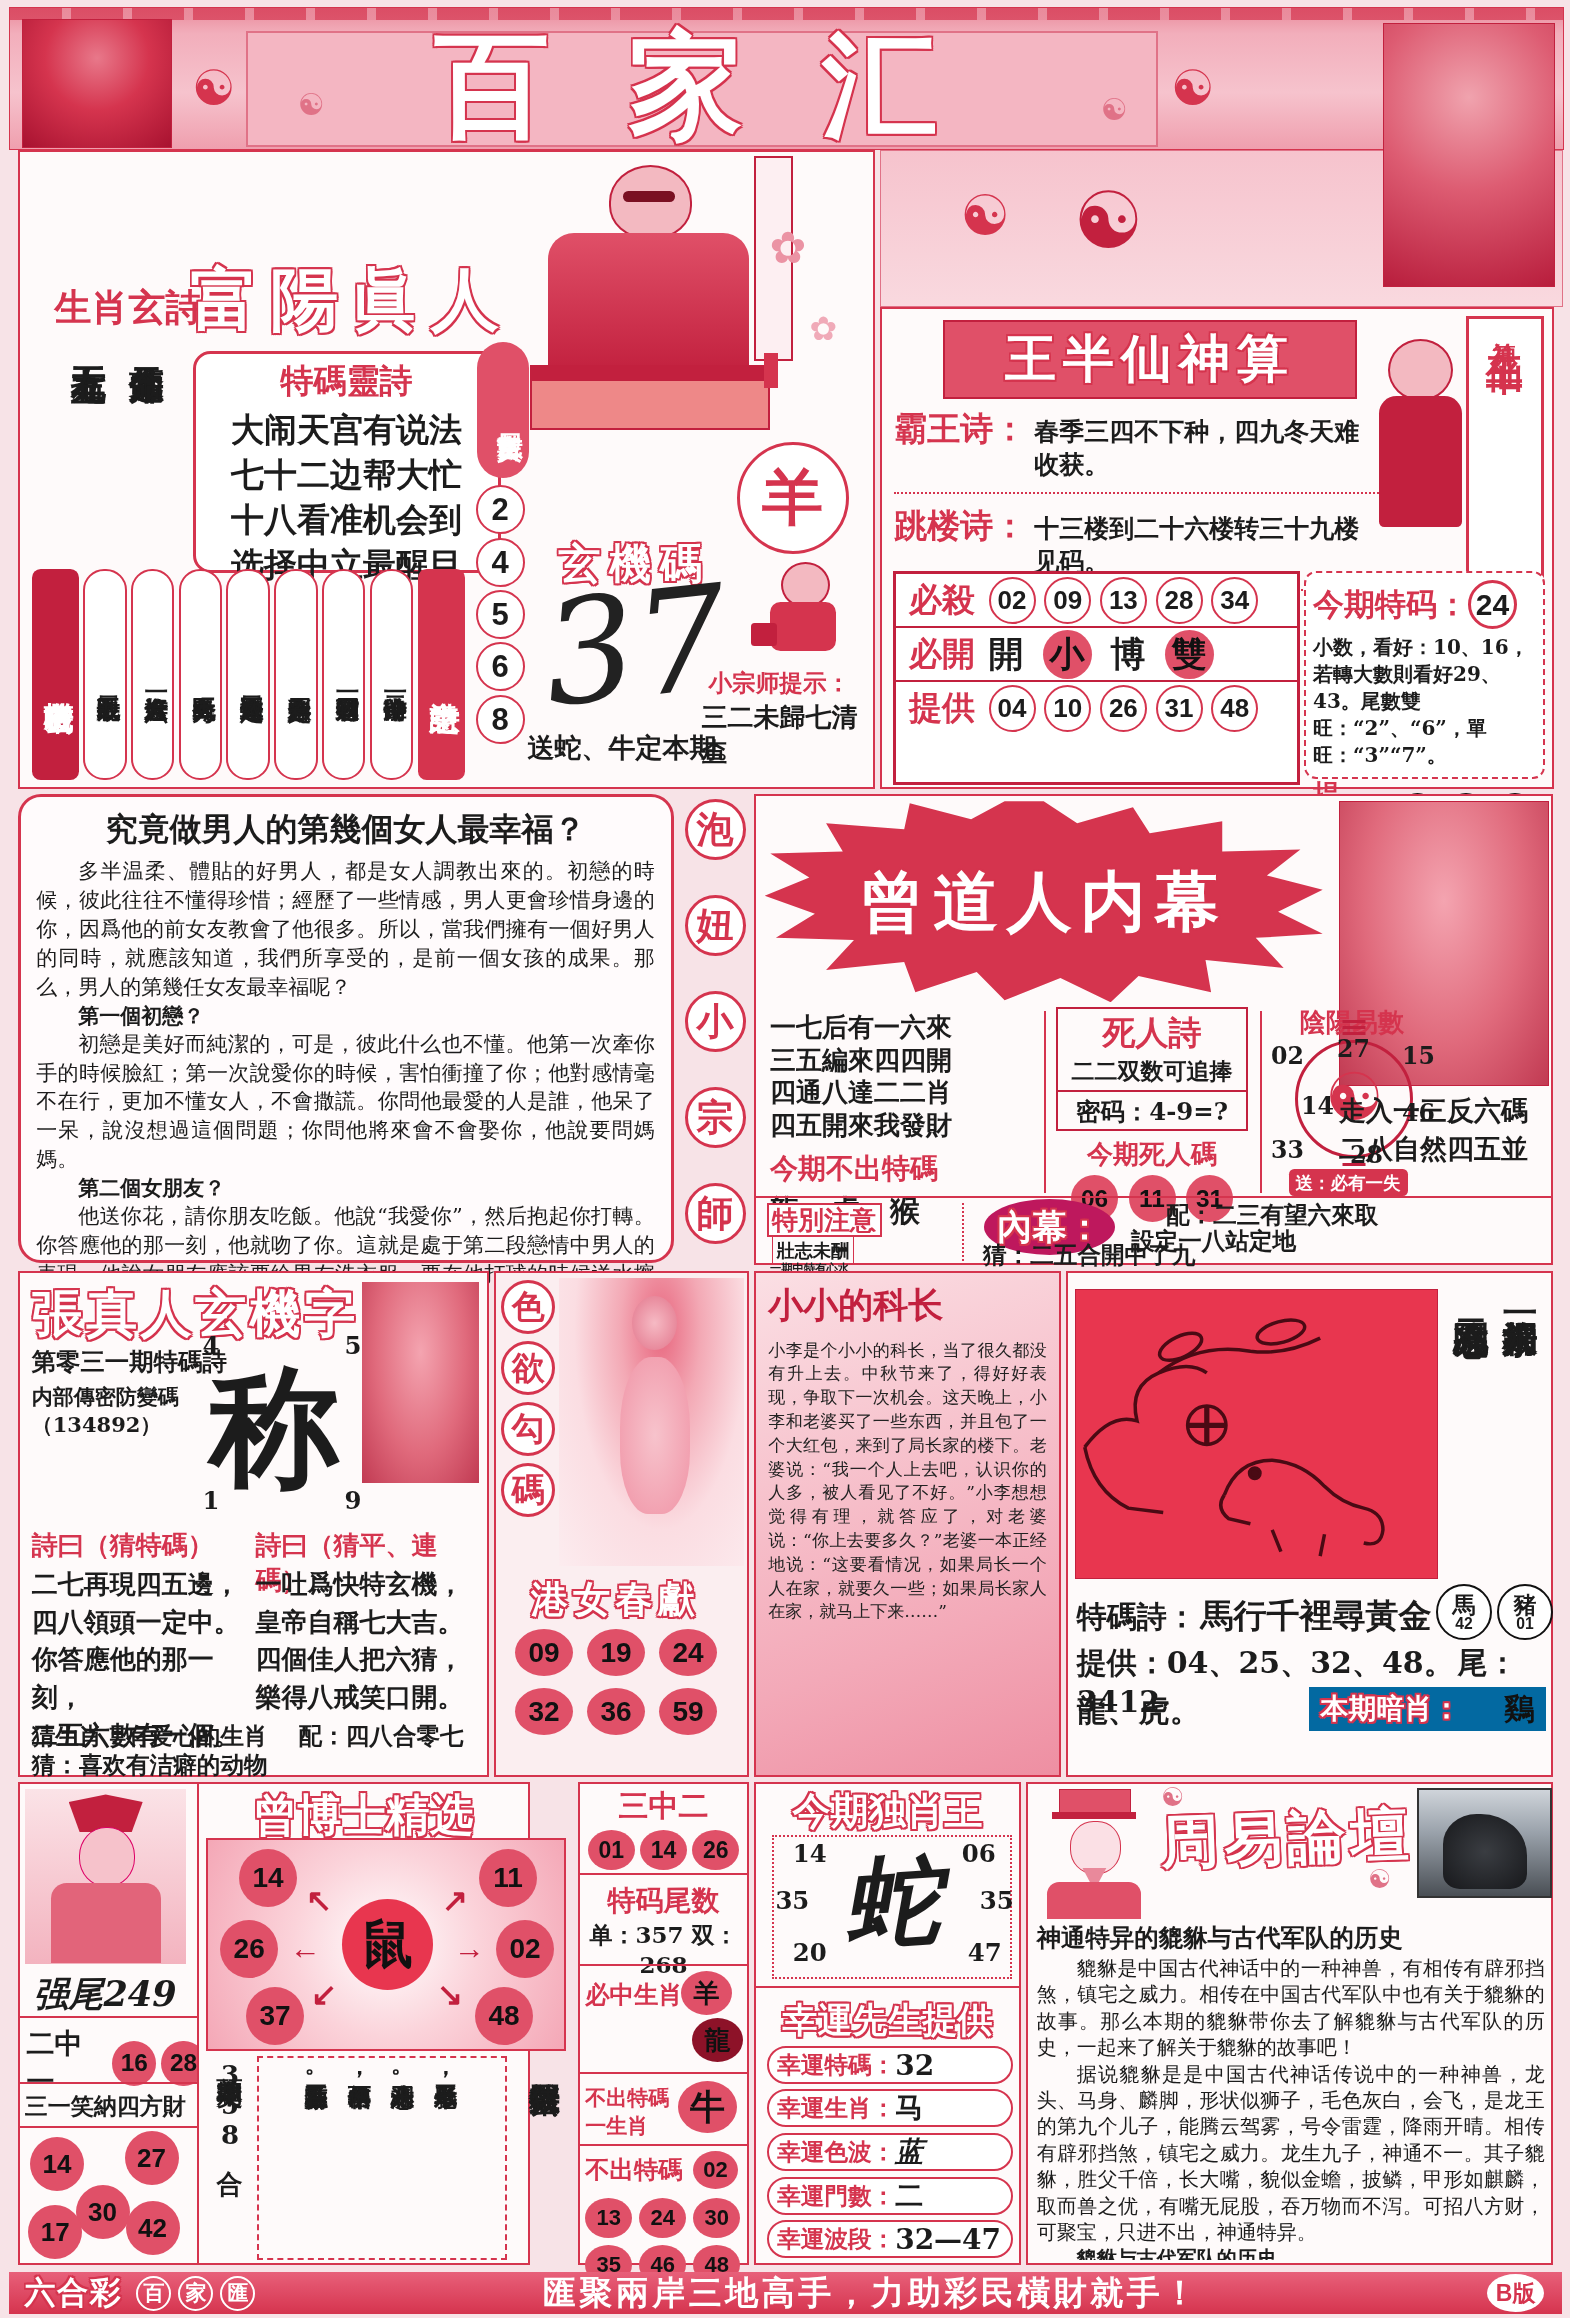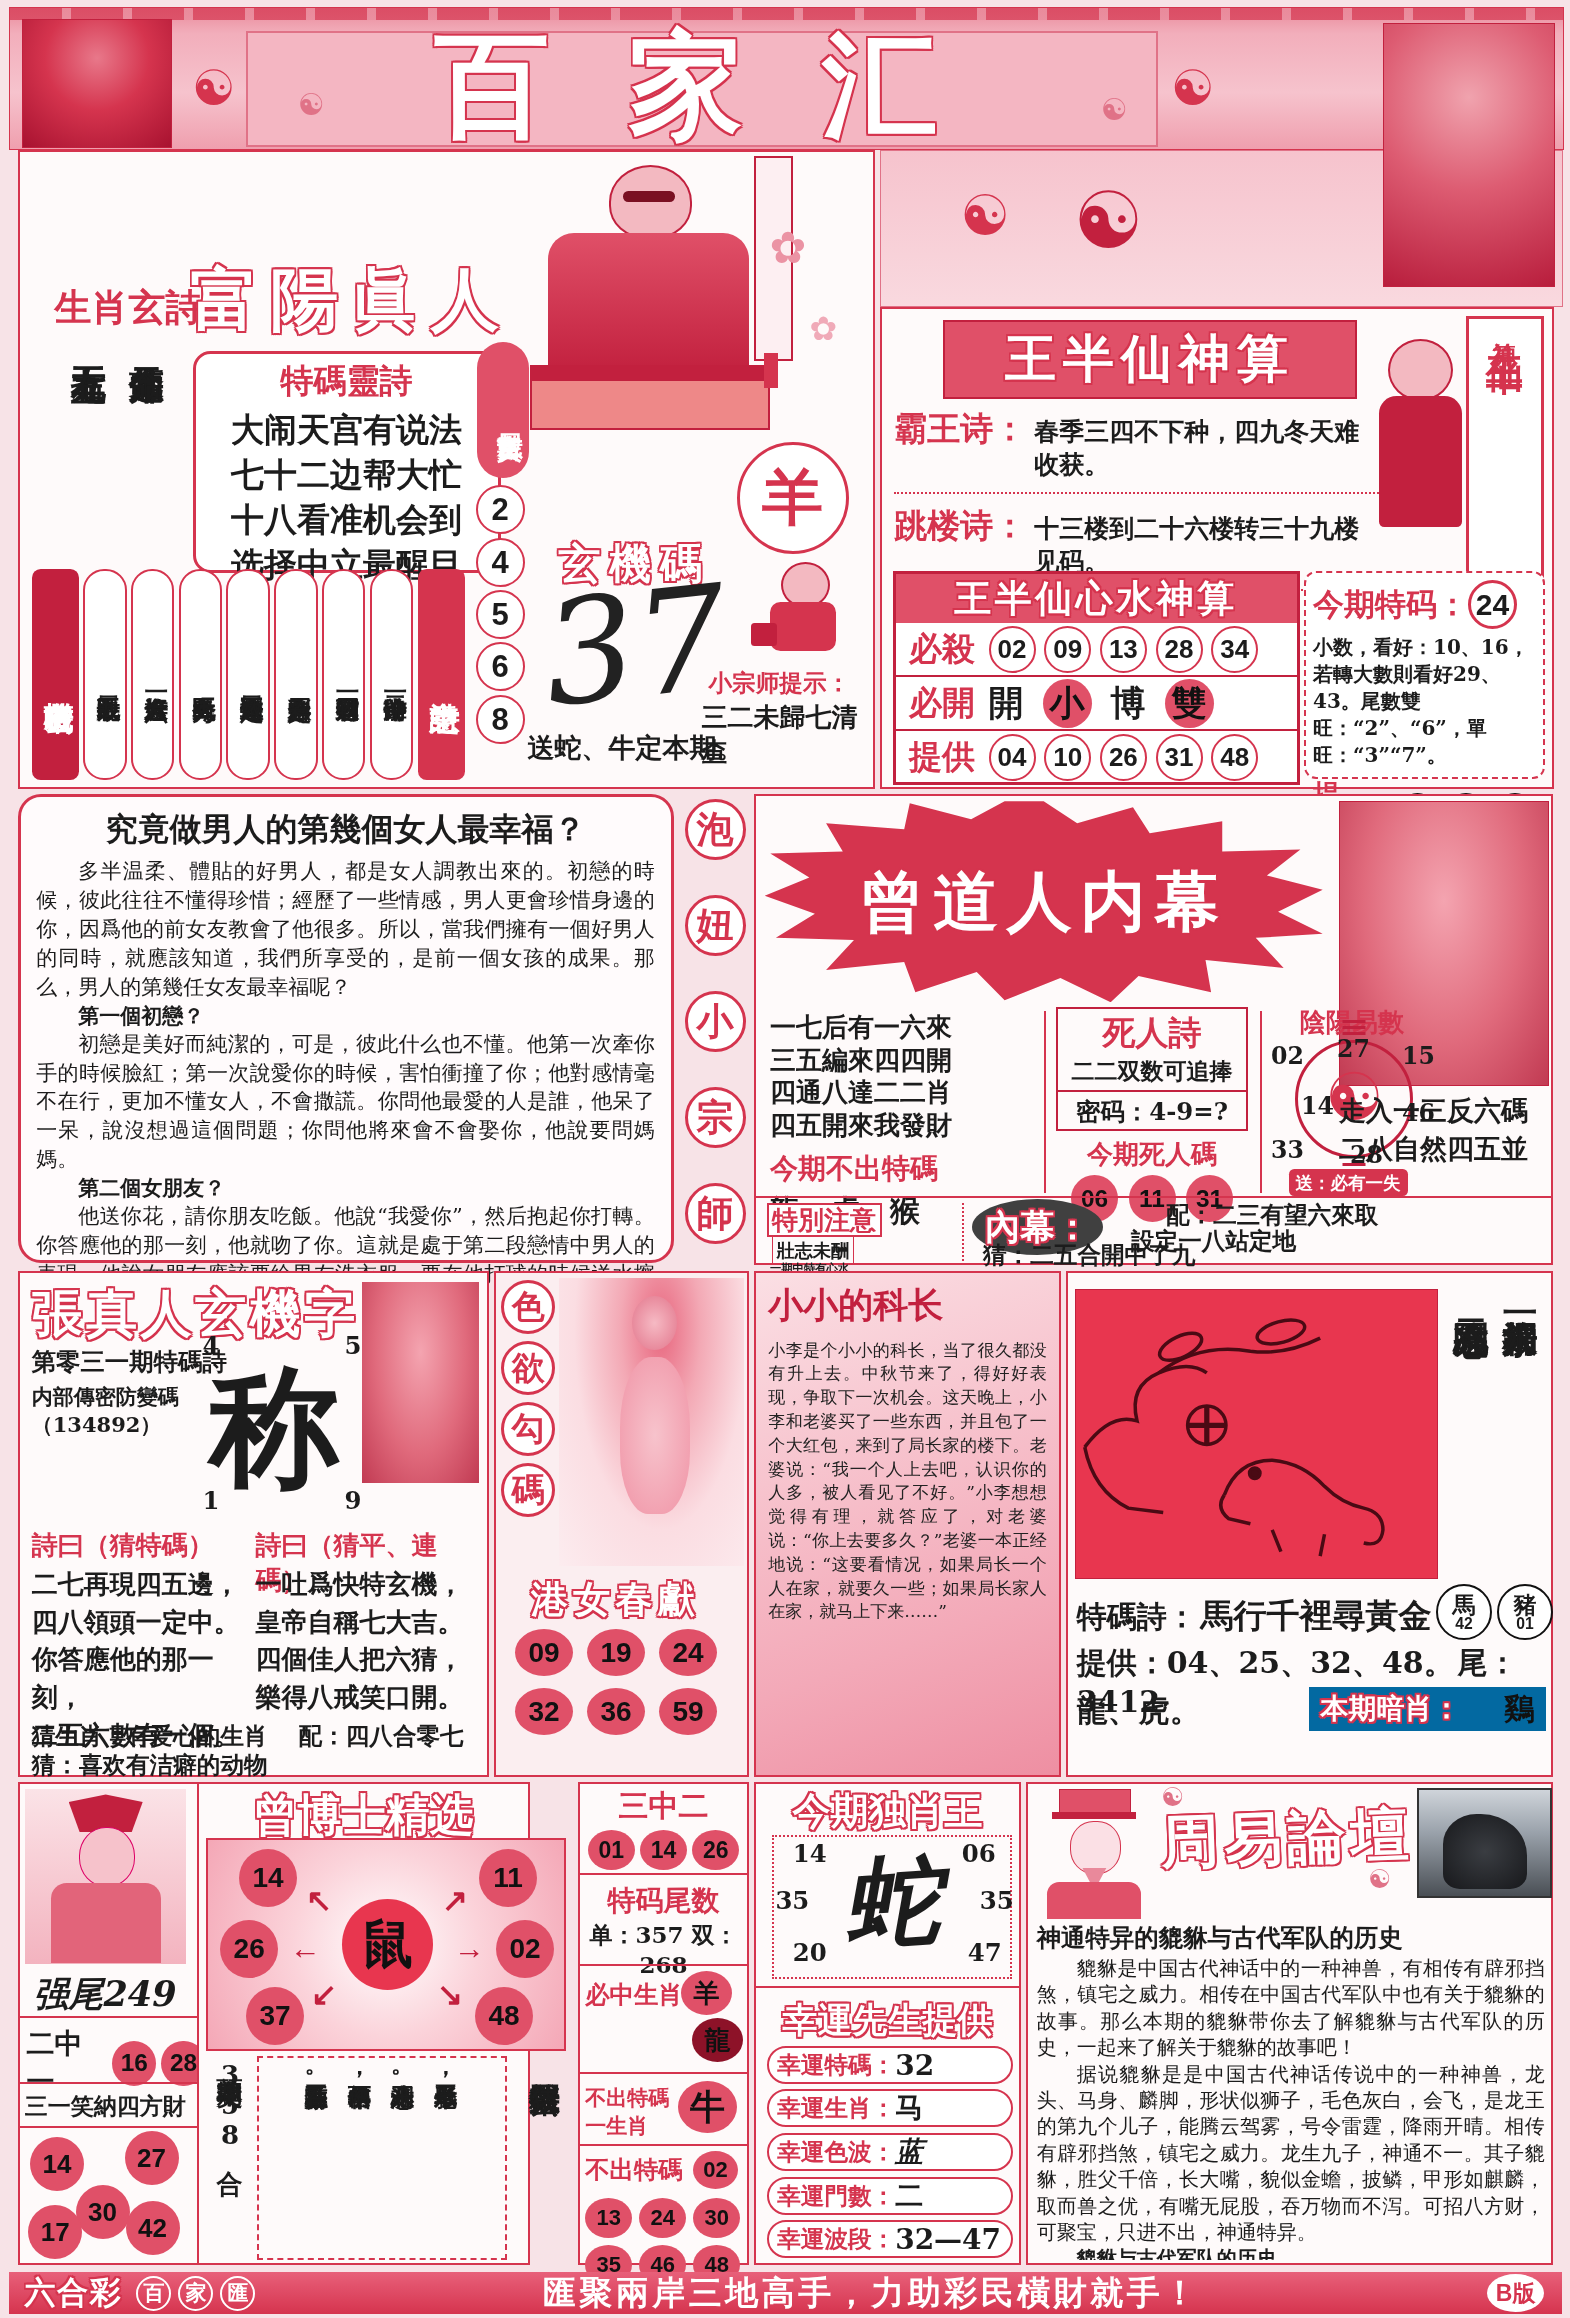--- a/index.html
+++ b/index.html
@@ -131,23 +131,20 @@
         <span class="serif" style="font-size:25px;font-weight:bold;">十三楼到二十六楼转三十九楼见码。</span>
       </div>
       <div class="dotline" style="margin:10.5px 0;"></div>
       <div style="display:flex;align-items:baseline;">
         <span class="rt" style="font-size:33px;flex:0 0 140px;">欲钱诗：</span>
         <span class="serif" style="font-size:25px;font-weight:bold;">欲钱买听力最好的动物。</span>
       </div>
     </div>
 
     <div class="abs" style="left:10.5px;top:262px;width:401px;height:208px;border:3.5px solid #c2203e;background:#fff;">
-      <div style="height:49px;background:#e05068;display:flex;align-items:center;justify-content:center;">
-        <span class="outline serif" style="font-size:37px;letter-spacing:3.5px;">王半仙心水神算</span>
-      </div>
       <div style="display:flex;align-items:center;height:52px;border-bottom:2.6px solid #c2203e;">
         <span class="rt" style="font-size:33px;width:93px;text-align:center;">必殺</span>
         <span class="c" style="width:47px;height:47px;font-size:26px;margin-right:8.7px;">02</span>
         <span class="c" style="width:47px;height:47px;font-size:26px;margin-right:8.7px;">09</span>
         <span class="c" style="width:47px;height:47px;font-size:26px;margin-right:8.7px;">13</span>
         <span class="c" style="width:47px;height:47px;font-size:26px;margin-right:8.7px;">28</span>
         <span class="c" style="width:47px;height:47px;font-size:26px;">34</span>
       </div>
       <div style="display:flex;align-items:center;height:52px;border-bottom:2.6px solid #c2203e;">
         <span class="rt" style="font-size:33px;width:93px;text-align:center;">必開</span>
@@ -270,21 +267,21 @@
     <div class="abs serif" style="left:583px;top:297px;font-size:27px;font-weight:bold;">走入一三反六碼</div>
     <div class="abs serif" style="left:583px;top:335px;font-size:27px;font-weight:bold;">二八自然四五並</div>
 
     <div class="hr" style="left:0;top:400px;width:100%;"></div>
     <div class="abs" style="left:10.5px;top:407px;width:183px;height:58px;">
       <span class="rt" style="font-size:26px;background:#fff;border:2.6px solid #d5344e;padding:0 3.5px;">特別注意</span>
       <span class="serif" style="position:absolute;left:5.2px;top:33px;font-size:18.3px;font-weight:bold;border:1.7px solid #d5344e;padding:0.9px 3.5px;">壯志未酬</span>
       <span class="serif" style="position:absolute;left:3.5px;top:58px;font-size:11.3px;font-weight:bold;">一期中特有心水</span>
     </div>
     <div class="hr" style="left:206px;top:407px;width:0;height:58px;border-top:none;border-left:2.6px dotted #d5344e;"></div>
-    <div class="abs" style="left:216px;top:403px;width:131px;height:56px;background:#404040;border-radius:50%;display:flex;align-items:center;justify-content:center;">
+    <div class="abs" style="left:228px;top:403px;width:131px;height:56px;background:#be185d;border-radius:50%;display:flex;align-items:center;justify-content:center;">
       <span class="outline" style="font-size:35px;">內幕：</span>
     </div>
     <div class="abs serif" style="left:410px;top:403px;font-size:23.6px;font-weight:bold;">配：二三有望六來取</div>
     <div class="abs serif" style="left:375px;top:429px;font-size:23.6px;font-weight:bold;">設定一八站定地</div>
     <div class="abs serif" style="left:227px;top:443px;font-size:23.6px;font-weight:bold;">猜：二五合開中了九</div>
   </div>
 
   <div class="panel" style="left:17.5px;top:1271px;width:471px;height:506px;">
     <div class="abs outline" style="left:12.2px;top:7px;font-size:51px;letter-spacing:3.5px;font-family:'DejaVu Serif',serif;">張真人玄機字</div>
     <div class="abs photo" style="left:342px;top:8.7px;width:117px;height:201px;"></div>

